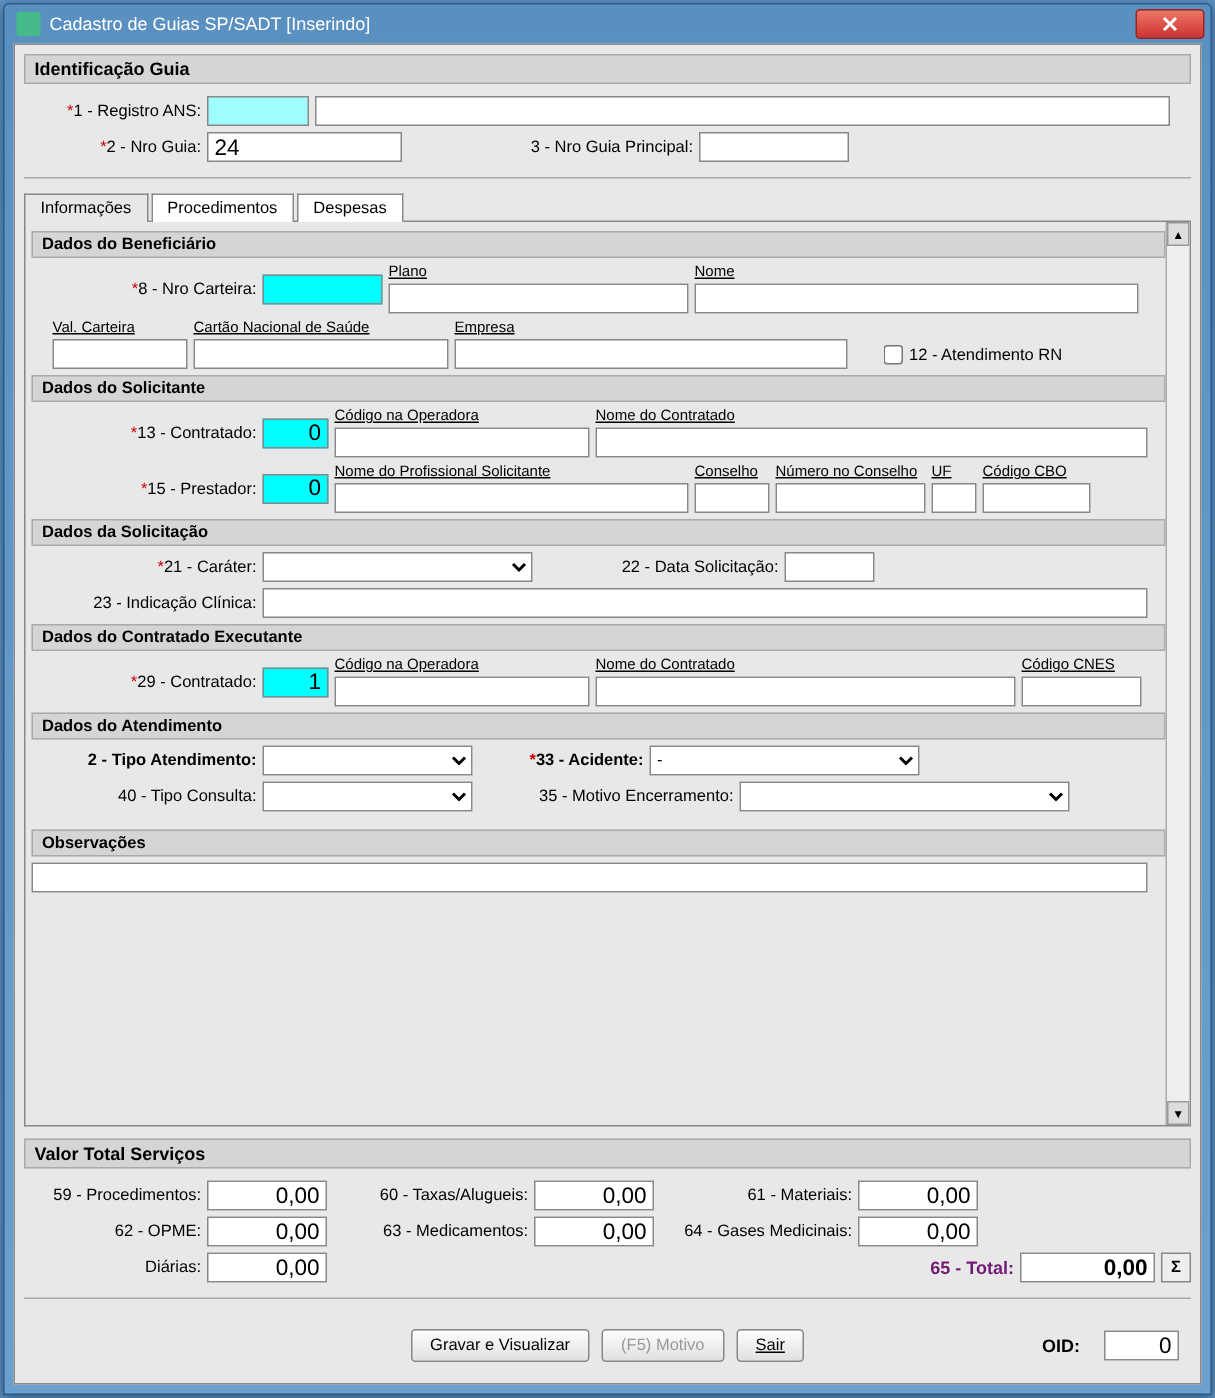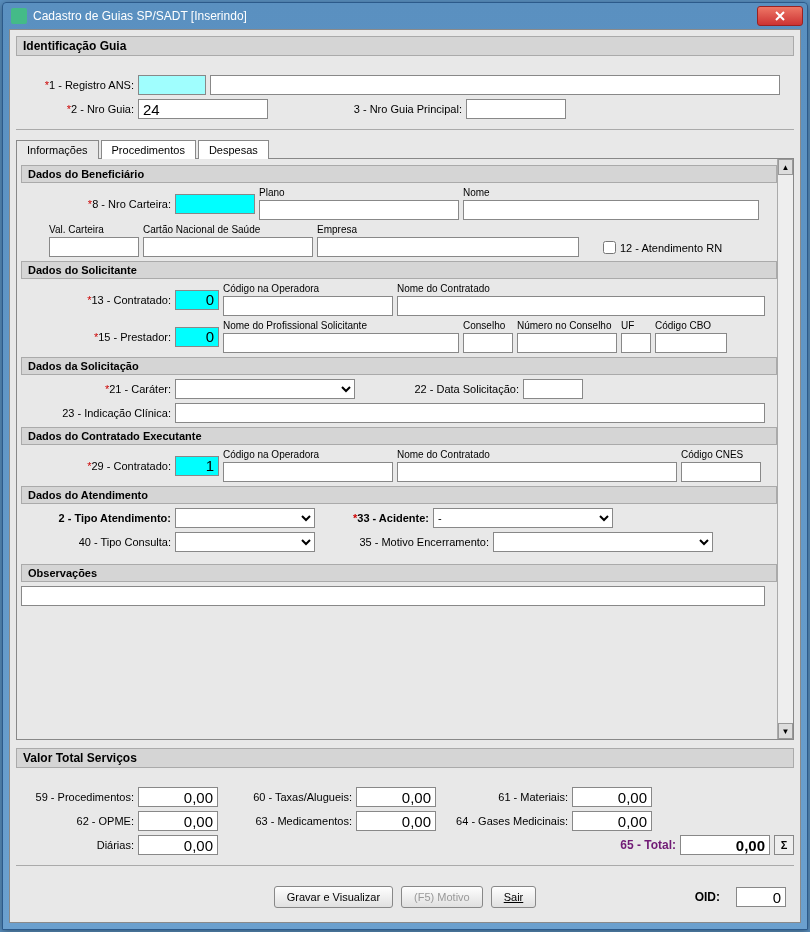--- a/index.html
+++ b/index.html
@@ -53,21 +53,21 @@
   padding: 6px;
   display: flex;
   flex-direction: column;
 }
 .group-title {
   background: #d5d5d5;
   border: 1px solid #aaa;
   font-weight: bold;
   font-size: 12px;
   padding: 2px 6px;
-  margin-bottom: 19px;
+  margin-bottom: 8px;
 }
 .row { display: flex; align-items: center; gap: 4px; margin-bottom: 4px; flex-wrap: wrap; }
 .lbl { font-size: 11px; text-align: right; }
 .req::before { content: "*"; color: #c00; }
 input[type=text] {
   height: 20px;
   border: 1px solid #888;
   background: #fff;
   padding: 0 4px;
   font-size: 15px;
@@ -110,21 +110,21 @@
 }
 .scroll .down { position: absolute; bottom: 0; left: 0; right: 0; }
 .section-hdr {
   background: #d5d5d5;
   border: 1px solid #aaa;
   font-weight: bold;
   font-size: 11px;
   padding: 2px 6px;
   margin: 2px 0 4px 0;
 }
-.col { display: flex; flex-direction: column; gap: 2px; }
+.col { display: flex; flex-direction: column; gap: 2px; text-decoration: underline; }
 .field-label { font-size: 10px; }
 .bottom-bar {
   margin-top: 6px;
   padding: 8px 4px;
   display: flex;
   align-items: center;
   justify-content: center;
   gap: 8px;
   position: relative;
 }
@@ -196,21 +196,21 @@
         <div class="col">
           <span class="field-label">Plano</span>
           <input type="text" style="width: 200px;" value="">
         </div>
         <div class="col">
           <span class="field-label">Nome</span>
           <input type="text" style="width: 296px;" value="">
         </div>
       </div>
       <div class="row">
-        <div class="col" style="margin-left:28px">
+        <div class="col" style="margin-left:14px">
           <span class="field-label">Val. Carteira</span>
           <input type="text" style="width: 90px;" value="">
         </div>
         <div class="col">
           <span class="field-label">Cartão Nacional de Saúde</span>
           <input type="text" style="width: 170px;" value="">
         </div>
         <div class="col">
           <span class="field-label">Empresa</span>
           <input type="text" style="width: 262px;" value="">

